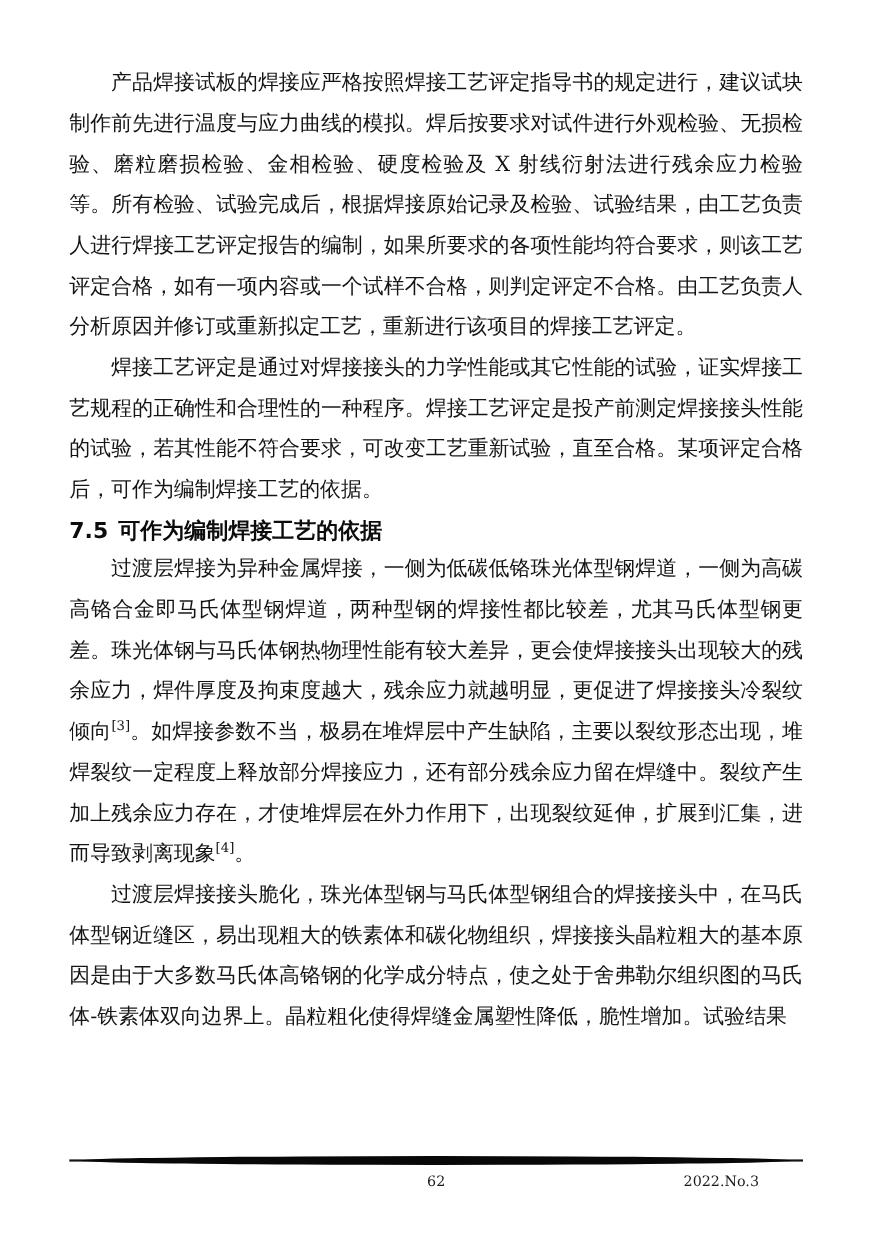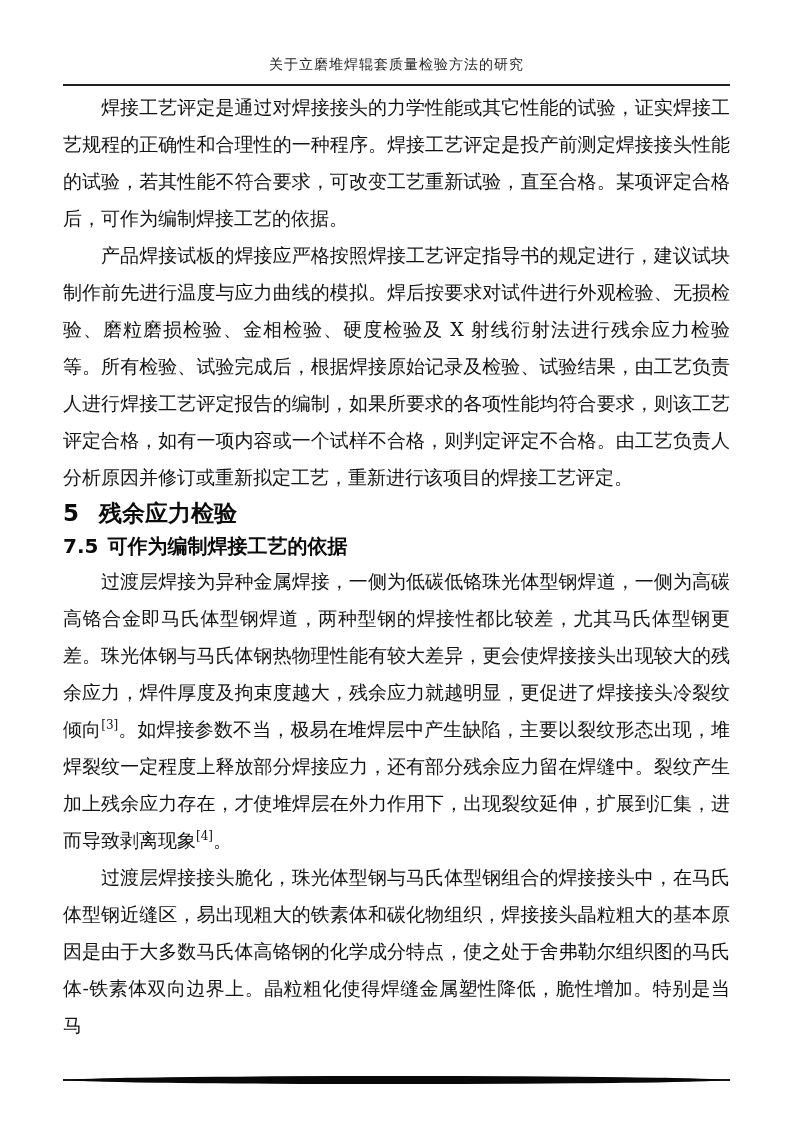--- a/index.html
+++ b/index.html
@@ -88,36 +88,36 @@
     color: #1b1b1b;
   }
   .page-num { text-align: center; line-height: 18px; }
   .issue { position: absolute; right: 40px; top: 0; line-height: 18px; }
 </style>
 </head>
 <body>
 
 <div class="page">
 
-  <div class="header">
-    <div class="running-title">关于立磨堆焊辊套质量检验方法的研究</div>
-  </div>
 
 
   <div class="paras">
+      <p class="para">产品焊接试板的焊接应严格按照焊接工艺评定指导书的规定进行，建议试块制作前先进行温度与应力曲线的模拟。焊后按要求对试件进行外观检验、无损检验、磨粒磨损检验、金相检验、硬度检验及 X 射线衍射法进行残余应力检验等。所有检验、试验完成后，根据焊接原始记录及检验、试验结果，由工艺负责人进行焊接工艺评定报告的编制，如果所要求的各项性能均符合要求，则该工艺评定合格，如有一项内容或一个试样不合格，则判定评定不合格。由工艺负责人分析原因并修订或重新拟定工艺，重新进行该项目的焊接工艺评定。</p>
       <p class="para">焊接工艺评定是通过对焊接接头的力学性能或其它性能的试验，证实焊接工艺规程的正确性和合理性的一种程序。焊接工艺评定是投产前测定焊接接头性能的试验，若其性能不符合要求，可改变工艺重新试验，直至合格。某项评定合格后，可作为编制焊接工艺的依据。</p>
-      <p class="para">产品焊接试板的焊接应严格按照焊接工艺评定指导书的规定进行，建议试块制作前先进行温度与应力曲线的模拟。焊后按要求对试件进行外观检验、无损检验、磨粒磨损检验、金相检验、硬度检验及 X 射线衍射法进行残余应力检验等。所有检验、试验完成后，根据焊接原始记录及检验、试验结果，由工艺负责人进行焊接工艺评定报告的编制，如果所要求的各项性能均符合要求，则该工艺评定合格，如有一项内容或一个试样不合格，则判定评定不合格。由工艺负责人分析原因并修订或重新拟定工艺，重新进行该项目的焊接工艺评定。</p>
     </div>
 
-  <h1 class="sec-title tight"><span class="sec-num">5</span><span>残余应力检验</span></h1>
 
   <h2 class="sub-title"><span class="sub-num">7.5</span><span>可作为编制焊接工艺的依据</span></h2>
 
   <div class="paras">
       <p class="para">过渡层焊接为异种金属焊接，一侧为低碳低铬珠光体型钢焊道，一侧为高碳高铬合金即马氏体型钢焊道，两种型钢的焊接性都比较差，尤其马氏体型钢更差。珠光体钢与马氏体钢热物理性能有较大差异，更会使焊接接头出现较大的残余应力，焊件厚度及拘束度越大，残余应力就越明显，更促进了焊接接头冷裂纹倾向<sup class="ref">[3]</sup>。如焊接参数不当，极易在堆焊层中产生缺陷，主要以裂纹形态出现，堆焊裂纹一定程度上释放部分焊接应力，还有部分残余应力留在焊缝中。裂纹产生加上残余应力存在，才使堆焊层在外力作用下，出现裂纹延伸，扩展到汇集，进而导致剥离现象<sup class="ref">[4]</sup>。</p>
-      <p class="para">过渡层焊接接头脆化，珠光体型钢与马氏体型钢组合的焊接接头中，在马氏体型钢近缝区，易出现粗大的铁素体和碳化物组织，焊接接头晶粒粗大的基本原因是由于大多数马氏体高铬钢的化学成分特点，使之处于舍弗勒尔组织图的马氏体-铁素体双向边界上。晶粒粗化使得焊缝金属塑性降低，脆性增加。特别是当马</p>
+      <p class="para">过渡层焊接接头脆化，珠光体型钢与马氏体型钢组合的焊接接头中，在马氏体型钢近缝区，易出现粗大的铁素体和碳化物组织，焊接接头晶粒粗大的基本原因是由于大多数马氏体高铬钢的化学成分特点，使之处于舍弗勒尔组织图的马氏体-铁素体双向边界上。晶粒粗化使得焊缝金属塑性降低，脆性增加。试验结果</p>
     </div>
 
 </div>
 
 <div class="footer">
   <div class="footer-bar"></div>
+  <div class="footer-meta">
+    <div class="page-num">62</div>
+    <div class="issue">2022.No.3</div>
+  </div>
 </div>
 
 </body></html>

